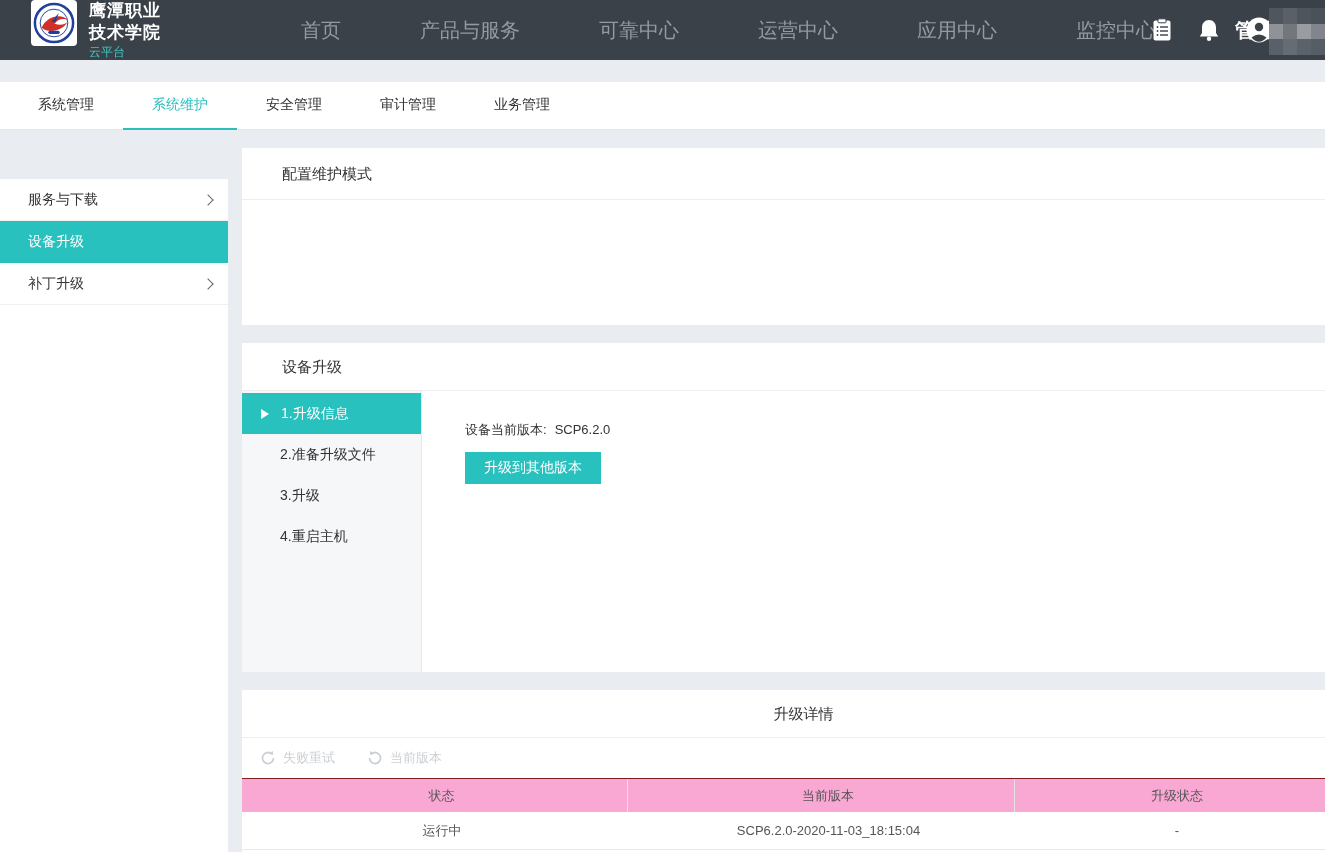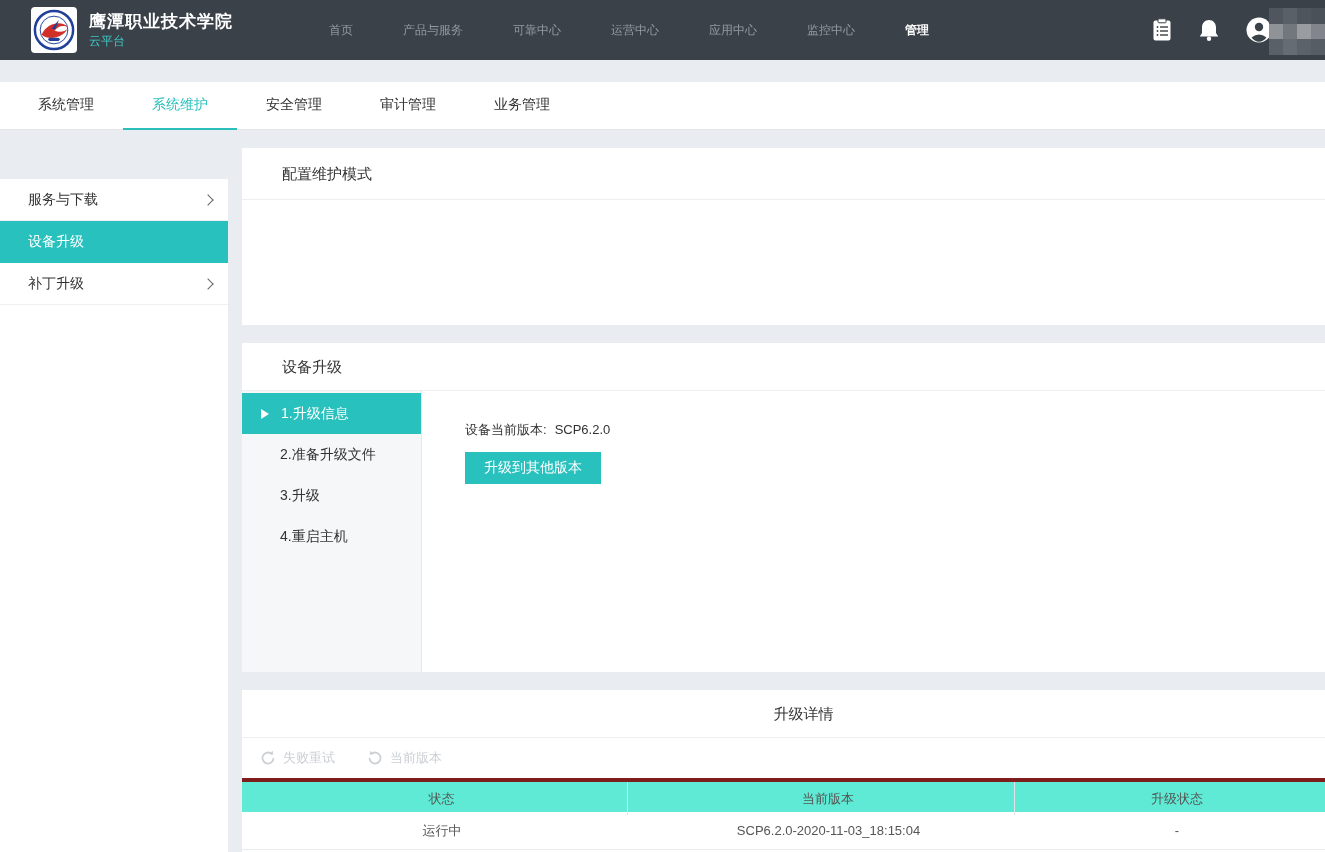--- a/index.html
+++ b/index.html
@@ -1,29 +1,29 @@
 <!DOCTYPE html>
 <html><head>
 <meta charset="utf-8">
 <style>
   * { margin:0; padding:0; box-sizing:border-box; }
   html,body { width:1325px; height:852px; overflow:hidden; background:#e9ecf0;
     font-family:"Liberation Sans","DejaVu Sans",sans-serif; }
 
   
   .topbar { position:absolute; top:0; left:0; width:1325px; height:60px; background:#3a4149;
-    display:flex; align-items:center; z-index:5; }
+    display:flex; z-index:5; }
   .logo { width:46px; height:46px; background:#fff; border-radius:4px; margin-left:31px;
     display:flex; align-items:center; justify-content:center; flex:none; }
   .brand { margin-left:12px; }
   .brand .name { color:#fff; font-size:17px; font-weight:bold; line-height:22px; letter-spacing:1px; }
   .brand .sub  { color:#3fc9c4; font-size:12px; line-height:16px; }
   .topnav { display:flex; margin-left:96px; }
-  .topnav .nitem { color:#949aa1; font-size:12px; cursor:pointer; line-height:60px; height:60px;
-    margin-right:50px; white-space:nowrap; }
+  .topnav .nitem { color:#949aa1; font-size:20px; cursor:pointer; line-height:60px; height:60px;
+    margin-right:50px; white-space:nowrap;margin-left:29px; }
   .topnav .nitem.active { color:#fff; font-weight:600; }
   .top-icons { position:absolute; top:0; left:1152px; height:60px; display:flex; align-items:center; }
   .top-icons .ic { margin-right:26px; cursor:pointer; display:flex; align-items:center; }
   .mosaic { position:absolute; top:8px; right:0; width:56px; height:47px; display:grid;
     grid-template-columns:repeat(4,1fr); grid-template-rows:repeat(3,1fr); }
   .mosaic i:nth-child(1){background:#51565e}.mosaic i:nth-child(2){background:#5a6068}
   .mosaic i:nth-child(3){background:#4f555d}.mosaic i:nth-child(4){background:#4b5158}
   .mosaic i:nth-child(5){background:#8f9398}.mosaic i:nth-child(6){background:#72777e}
   .mosaic i:nth-child(7){background:#999ca1}.mosaic i:nth-child(8){background:#82868c}
   .mosaic i:nth-child(9){background:#5a6067}.mosaic i:nth-child(10){background:#666c73}
@@ -72,22 +72,22 @@
   .c2-content { padding:30px 0 0 43px; }
   .vline { font-size:13px; color:#333; }
   .vline .val { margin-left:8px; }
   .c2-content .btn { margin-top:13px; height:32px; }
 
   
   .card3 { min-height:162px;text-align:center; }
   .toolbar { height:40px; display:flex; align-items:center; padding-left:18px; }
   .tool { display:flex; align-items:center; font-size:13px; color:#ccd0d4; cursor:default; margin-right:32px; }
   .tool svg { margin-right:7px; }
-  .table-head { display:grid; grid-template-columns:386px 387px 1fr; background:#5eead4;
-    border-top:4px solid #7f1d1d; height:34px; }
+  .table-head { display:grid; grid-template-columns:386px 387px 1fr; background:#f9a8d4;
+    border-top:1px solid #7f1d1d; height:34px; }
   .th { line-height:33px; padding-left:14px; font-size:13px; color:#555; border-right:1px solid #e0e4e7; }
   .th:last-child { border-right:none; }
   .table-row { display:grid; grid-template-columns:386px 387px 1fr; height:38px;
     border-bottom:1px solid #e8ebee; background:#fff; }
   .td { line-height:38px; padding-left:14px; font-size:13px; color:#555; }
 </style>
 </head>
 <body>
 
 <div class="topbar">

